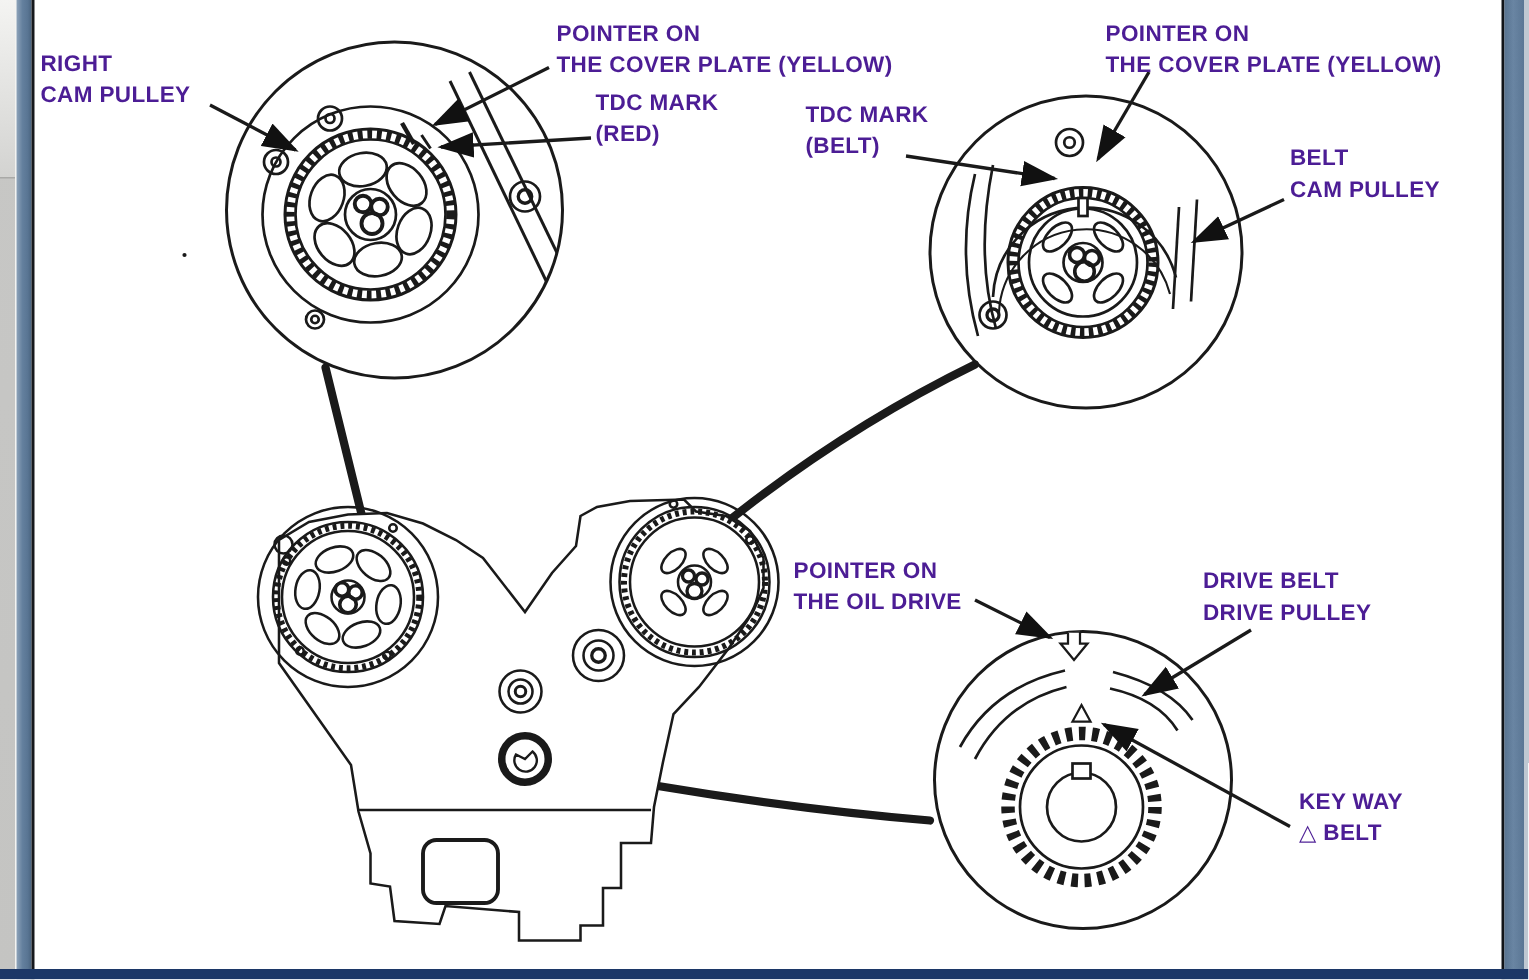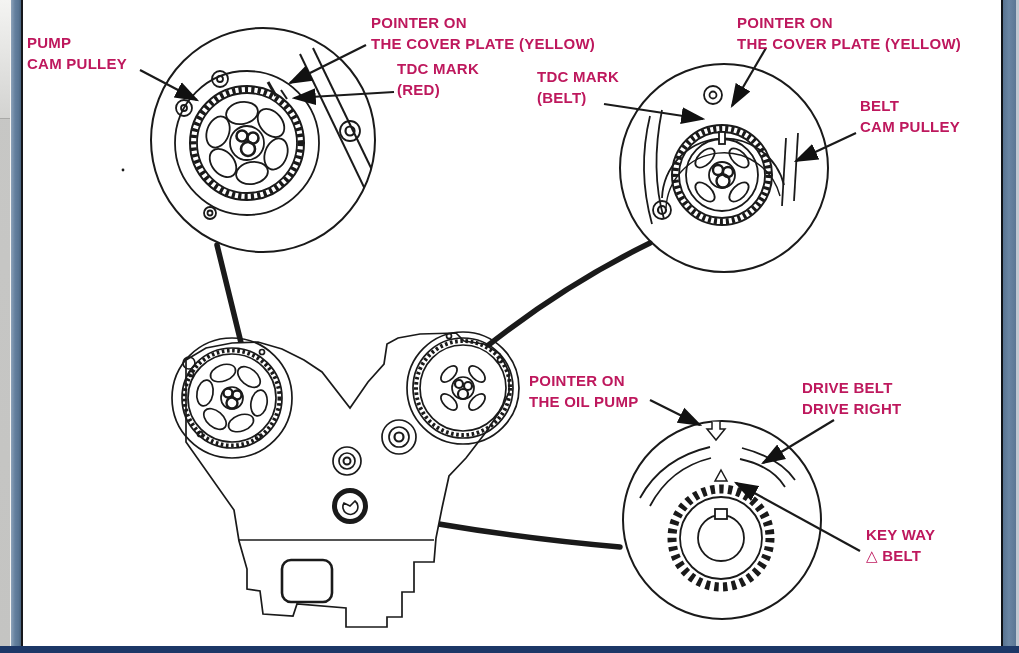--- a/index.html
+++ b/index.html
@@ -32,21 +32,21 @@
     position:absolute;left:2px;top:0;bottom:0;width:13px;
     background:linear-gradient(90deg,#41597427 , #41597400),linear-gradient(90deg,#5c7896 0%,#6d89a7 45%,#5a7694 100%);
   }
   .frame-right .light-edge{position:absolute;right:0;top:0;bottom:0;width:3px;background:#bfc8d2;}
   
   .bottom-bar{position:absolute;left:0;right:0;bottom:0;height:7px;background:#1c3767;z-index:6;}
   
   svg.diagram{position:absolute;left:0;top:0;z-index:1;}
   
   .lbl{
-    position:absolute;z-index:3;color:#be185d;font-weight:700;
+    position:absolute;z-index:3;color:#4c1d95;font-weight:700;
     font-size:15px;line-height:21px;letter-spacing:.25px;white-space:nowrap;
   }
   .lbl span{display:block;}
 </style>
 </head>
 <body>
 
 <div class="screen">
 
   <div class="frame-left">
@@ -233,21 +233,21 @@
       <path d="M604,104 L703,119" marker-end="url(#arr)"></path>
       <path d="M766,48 L732,106" marker-end="url(#arr)"></path>
       <path d="M856,133 L796,161" marker-end="url(#arr)"></path>
       <path d="M650,400 L700,425" marker-end="url(#arr)"></path>
       <path d="M834,420 L763,463" marker-end="url(#arr)"></path>
       <path d="M860,551 L736,483" marker-end="url(#arr)"></path>
     </g>
   </svg>
 
   <div class="lbl" style="left:27px;top:32px">
-    <span>PUMP</span>
+    <span>RIGHT</span>
     <span>CAM PULLEY</span>
   </div>
   <div class="lbl" style="left:371px;top:12px">
     <span>POINTER ON</span>
     <span>THE COVER PLATE (YELLOW)</span>
   </div>
   <div class="lbl" style="left:397px;top:58px">
     <span>TDC MARK</span>
     <span>(RED)</span>
   </div>
@@ -258,24 +258,24 @@
   <div class="lbl" style="left:737px;top:12px">
     <span>POINTER ON</span>
     <span>THE COVER PLATE (YELLOW)</span>
   </div>
   <div class="lbl" style="left:860px;top:95px">
     <span>BELT</span>
     <span>CAM PULLEY</span>
   </div>
   <div class="lbl" style="left:529px;top:370px">
     <span>POINTER ON</span>
-    <span>THE OIL PUMP</span>
+    <span>THE OIL DRIVE</span>
   </div>
   <div class="lbl" style="left:802px;top:377px">
     <span>DRIVE BELT</span>
-    <span>DRIVE RIGHT</span>
+    <span>DRIVE PULLEY</span>
   </div>
   <div class="lbl" style="left:866px;top:524px">
     <span>KEY WAY</span>
     <span>△ BELT</span>
   </div>
 
 </div>
 
 </body></html>

